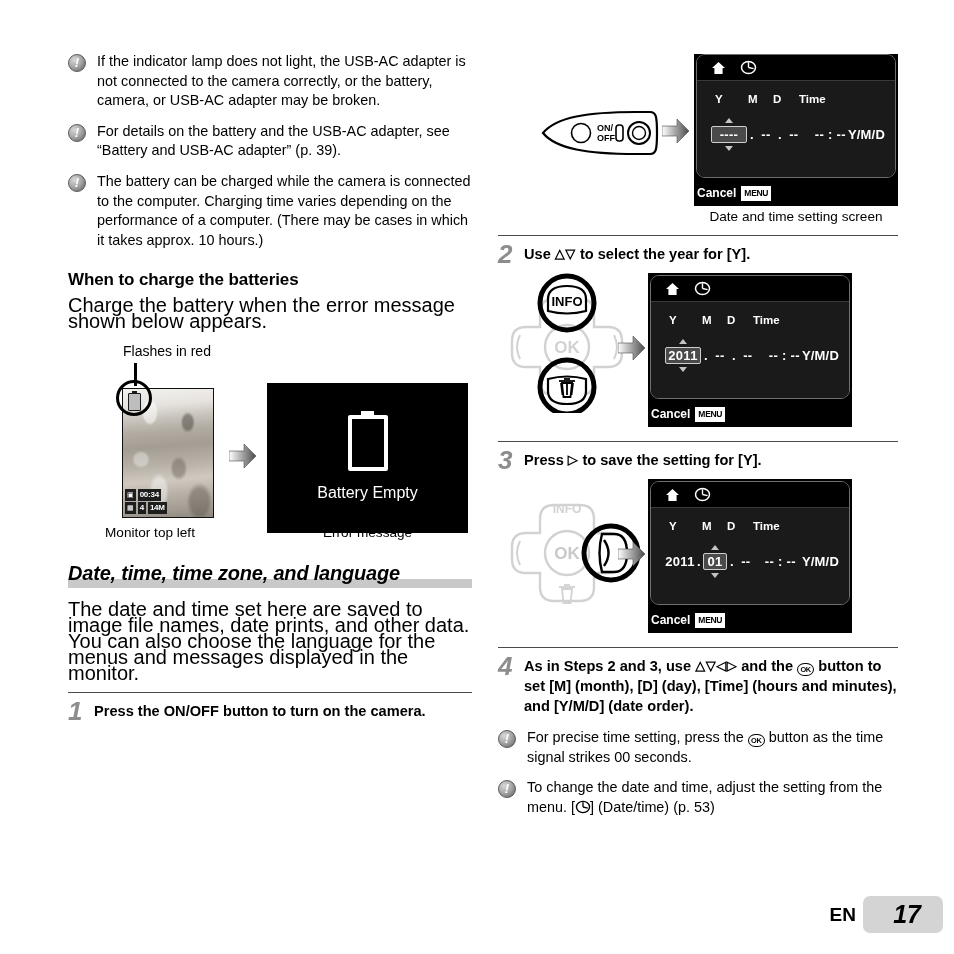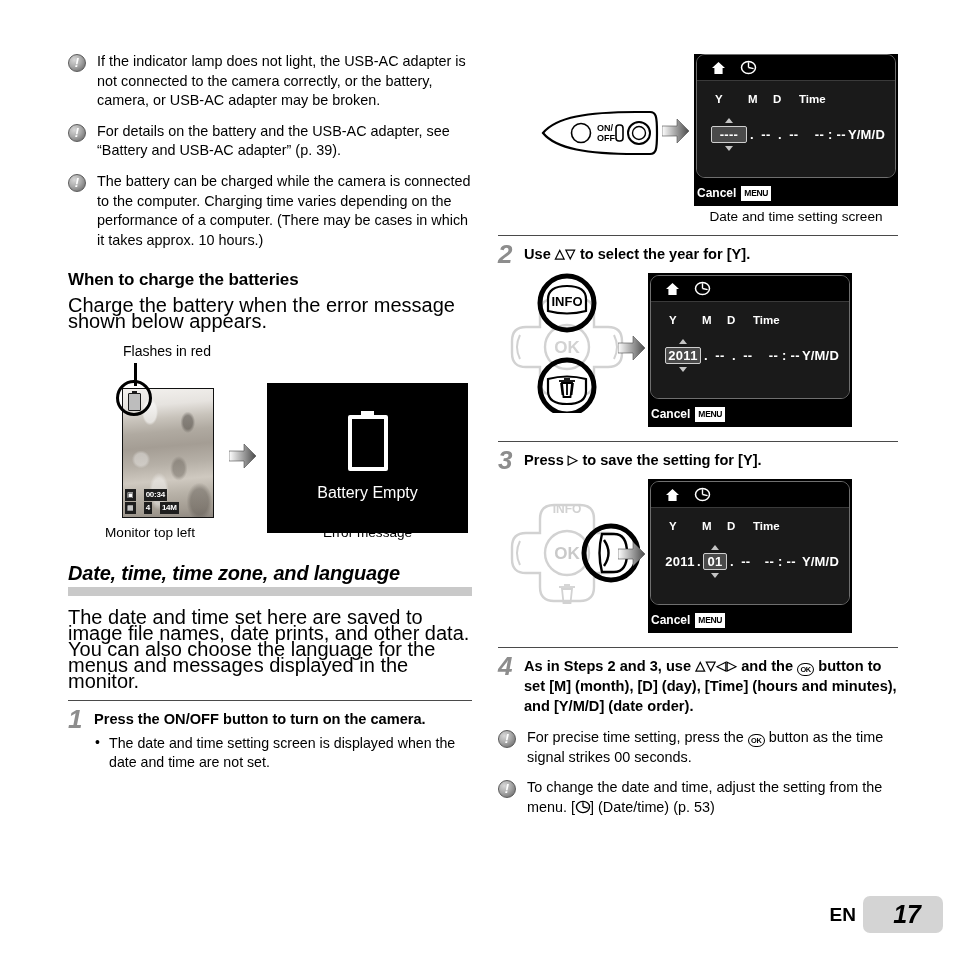--- a/index.html
+++ b/index.html
@@ -78,21 +78,21 @@
     margin: 20px 0 7px 0;
     letter-spacing: -0.1px;
   }
   .body-text {
     font-size: 20px;
     line-height: 16px;
   }
   .h-chapter {
     position: relative;
     margin: 24px 0 13px 0;
-    padding-bottom: 11px;
+    padding-bottom: 3px;
   }
   .h-chapter .bar {
     position: absolute;
     left: 0;
     right: 0;
     bottom: 0;
     height: 9px;
     background: #c9c9c9;
   }
   .h-chapter .txt {
@@ -258,21 +258,21 @@
     left: 2px;
     bottom: 3px;
     display: flex;
     flex-direction: column;
     gap: 1px;
     z-index: 3;
   }
   .osd-row {
     display: flex;
     align-items: center;
-    gap: 8px;
+    gap: 2px;
   }
   .osd-chip {
     background: #1e1e1e;
     color: #ffffff;
     font-size: 8px;
     font-weight: bold;
     line-height: 10px;
     padding: 1px 2px;
     letter-spacing: -0.2px;
   }
@@ -569,23 +569,20 @@
       <div class="txt">Date, time, time zone, and language</div>
     </div>
 
     <div class="body-text">The date and time set here are saved to image file names, date prints, and other data. You can also choose the language for the menus and messages displayed in the monitor.</div>
 
     <div class="rule"></div>
     <div class="step">
       <div class="step-num">1</div>
       <div class="step-body">
         <div class="step-title"><span>Press the </span><span>ON/OFF</span><span> button to turn on the camera.</span></div>
-        <ul class="bullet-list">
-          <li>The date and time setting screen is displayed when the date and time are not set.</li>
-        </ul>
       </div>
     </div>
   </div>
 
   <div class="col-right">
 
     <div class="step-illus">
       <div style="width:196px;position:relative;height:155px;">
         <svg width="120" height="46" viewBox="0 0 120 46" style="position:absolute;left:42px;top:58px;">
           <path d="M3,23 C16,7 48,2 96,2 L110,2 C116,2 117,6 117,23 C117,40 116,44 110,44 L96,44 C48,44 16,39 3,23 Z" fill="#ffffff" stroke="#000000" stroke-width="2.2"></path>

